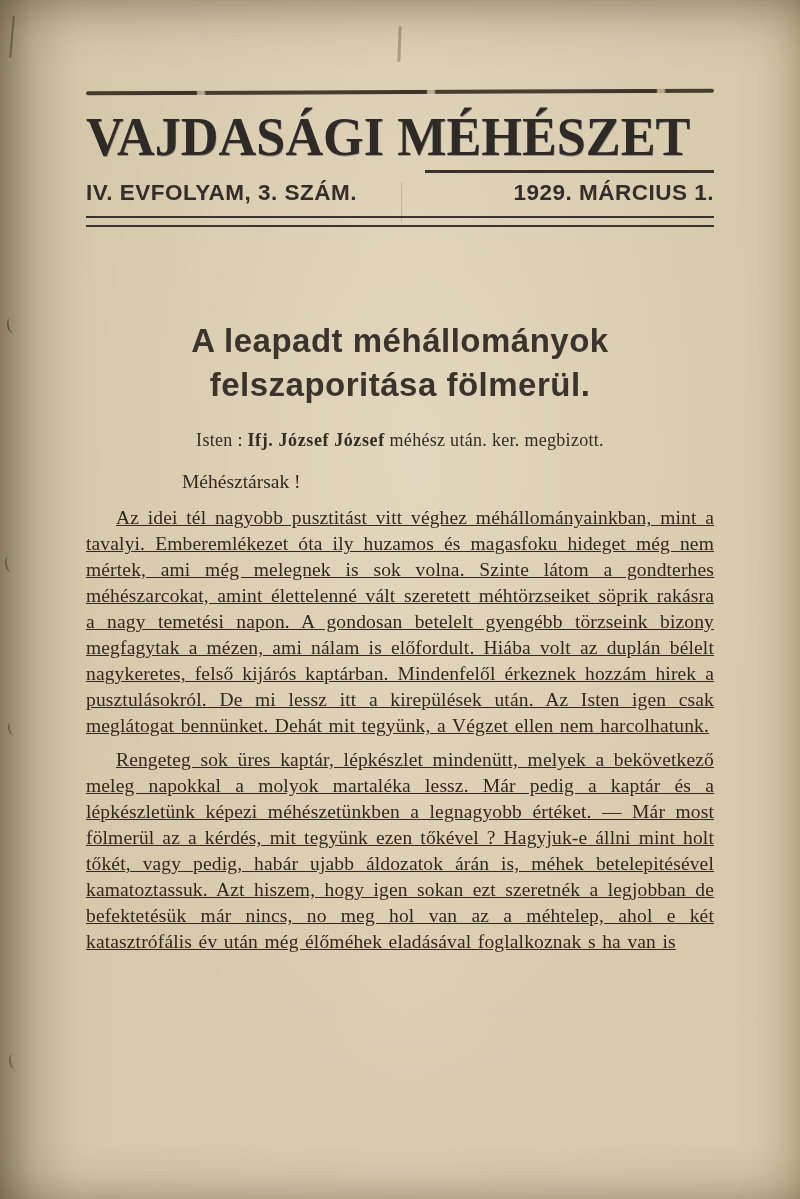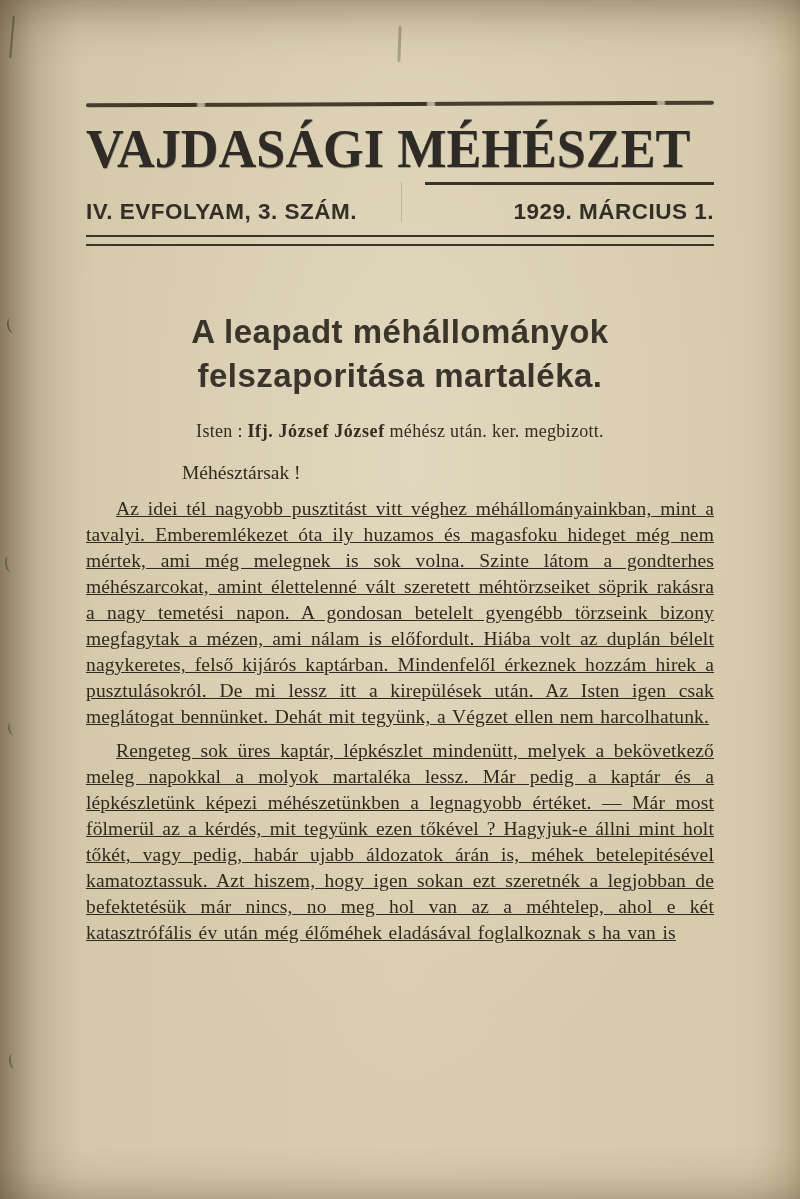--- a/index.html
+++ b/index.html
@@ -14,50 +14,50 @@
     color:#33291e;
   }
   .vignette {
     position:absolute; inset:0; pointer-events:none; z-index:5;
     box-shadow:
       inset 42px 0 70px -34px rgba(70,55,28,0.50),
       inset -18px 0 50px -28px rgba(70,55,28,0.30),
       inset 0 34px 60px -34px rgba(70,55,28,0.45),
       inset 0 -26px 55px -34px rgba(70,55,28,0.35);
   }
-  .content { position:relative; padding:12px 86px; z-index:2; }
+  .content { position:relative; padding:0 86px; z-index:2; }
 
   .top-rule {
     margin-top:90px; height:4px; border-radius:2px;
     background:repeating-linear-gradient(90deg,
       #473e2f 0px, #3b3326 110px, rgba(71,62,47,0.25) 112px, rgba(71,62,47,0.25) 118px,
       #473e2f 120px, #473e2f 230px);
     transform:rotate(-0.25deg);
   }
   .masthead {
     margin-top:14px; line-height:1.05; white-space:nowrap;
     font-weight:bold; font-size:55px; letter-spacing:0;
     color:#2e2b26; transform:scaleX(0.95); transform-origin:left center;
     text-shadow:0.5px 0.5px 0 rgba(46,43,38,0.35);
   }
   .masthead-underline {
     width:46%; height:3.5px; background:#3a332a; margin:4px 0 0 auto;
   }
   .issue-row {
     display:flex; justify-content:space-between; align-items:flex-end;
-    margin-top:14px;
+    margin-top:7px;
     font-family:"Liberation Sans", sans-serif; font-weight:bold;
     font-size:22.5px; letter-spacing:0.5px; color:#332e26;
   }
   .header-divider {
     margin-top:10px; height:7px;
     border-top:2.5px solid #3b342a; border-bottom:2px solid #3b342a;
   }
 
-  .article { margin-top:64px; text-align:center; }
+  .article { margin-top:92px; text-align:center; }
   .article-title {
     font-family:"Liberation Sans", sans-serif; font-weight:600;
     font-size:33px; line-height:1.32; letter-spacing:0.5px; color:#3a342b;
   }
   .byline { margin-top:24px; font-size:18px; letter-spacing:0.3px; color:#352c21; }
   .byline .author { font-weight:bold; letter-spacing:0.6px; }
   .salutation { text-align:left; margin:20px 0 0 96px; font-size:19.5px; }
 
   .body-text { margin-top:12px; text-align:left;text-decoration:underline; }
   .body-text p {
@@ -100,21 +100,21 @@
   <div class="issue-row">
     <span>IV. EVFOLYAM, 3. SZÁM.</span>
     <span>1929. MÁRCIUS 1.</span>
   </div>
 
   <div class="header-divider"></div>
 
   <div class="article">
     <div class="article-title">
       <div>A leapadt méhállományok</div>
-      <div>felszaporitása martaléka.</div>
+      <div>felszaporitása fölmerül.</div>
     </div>
 
     <div class="byline">
       <span>Isten : </span><span class="author">Ifj. József József</span><span> méhész után. ker. megbizott.</span>
     </div>
 
     <div class="salutation">Méhésztársak !</div>
 
     <div class="body-text">
       <p>Az idei tél nagyobb pusztitást vitt véghez méhállományainkban, mint a tavalyi. Emberemlékezet óta ily huzamos és magasfoku hideget még nem mértek, ami még melegnek is sok volna. Szinte látom a gondterhes méhészarcokat, amint élettelenné vált szeretett méhtörzseiket söprik rakásra a nagy temetési napon. A gondosan betelelt gyengébb törzseink bizony megfagytak a mézen, ami nálam is előfordult. Hiába volt az duplán bélelt nagykeretes, felső kijárós kaptárban. Mindenfelől érkeznek hozzám hirek a pusztulásokról. De mi lessz itt a kirepülések után. Az Isten igen csak meglátogat bennünket. Dehát mit tegyünk, a Végzet ellen nem harcolhatunk.</p>

